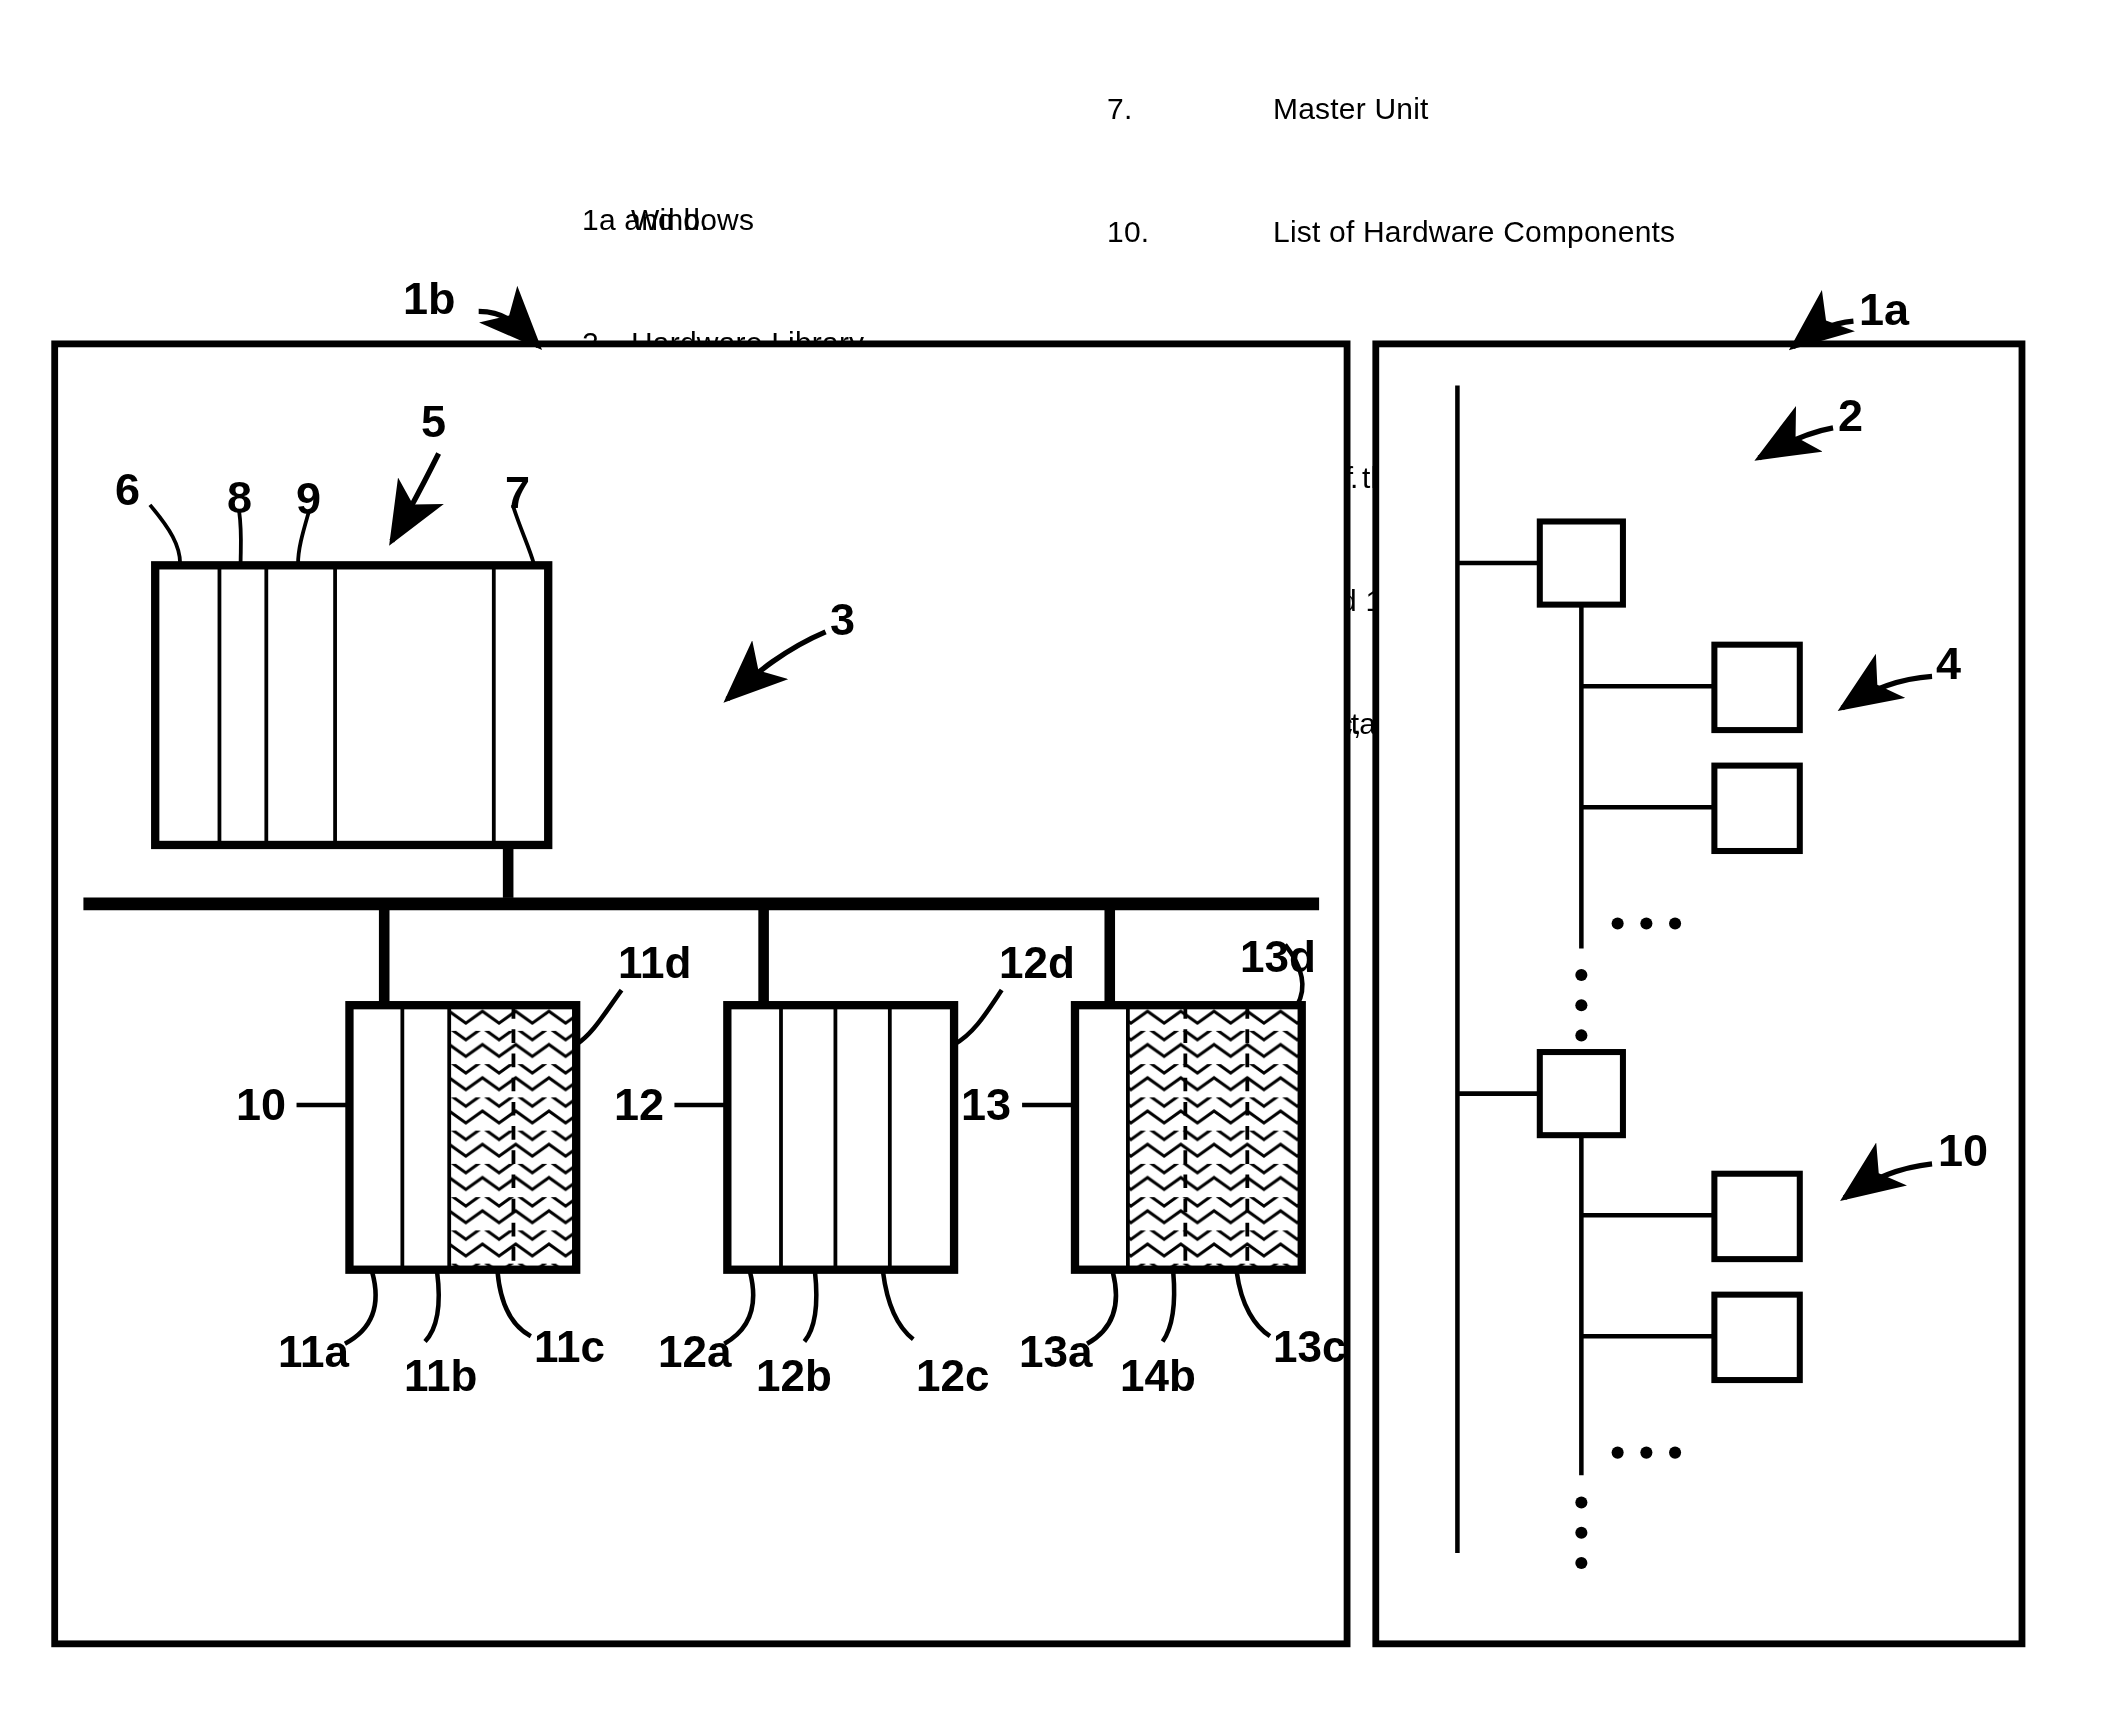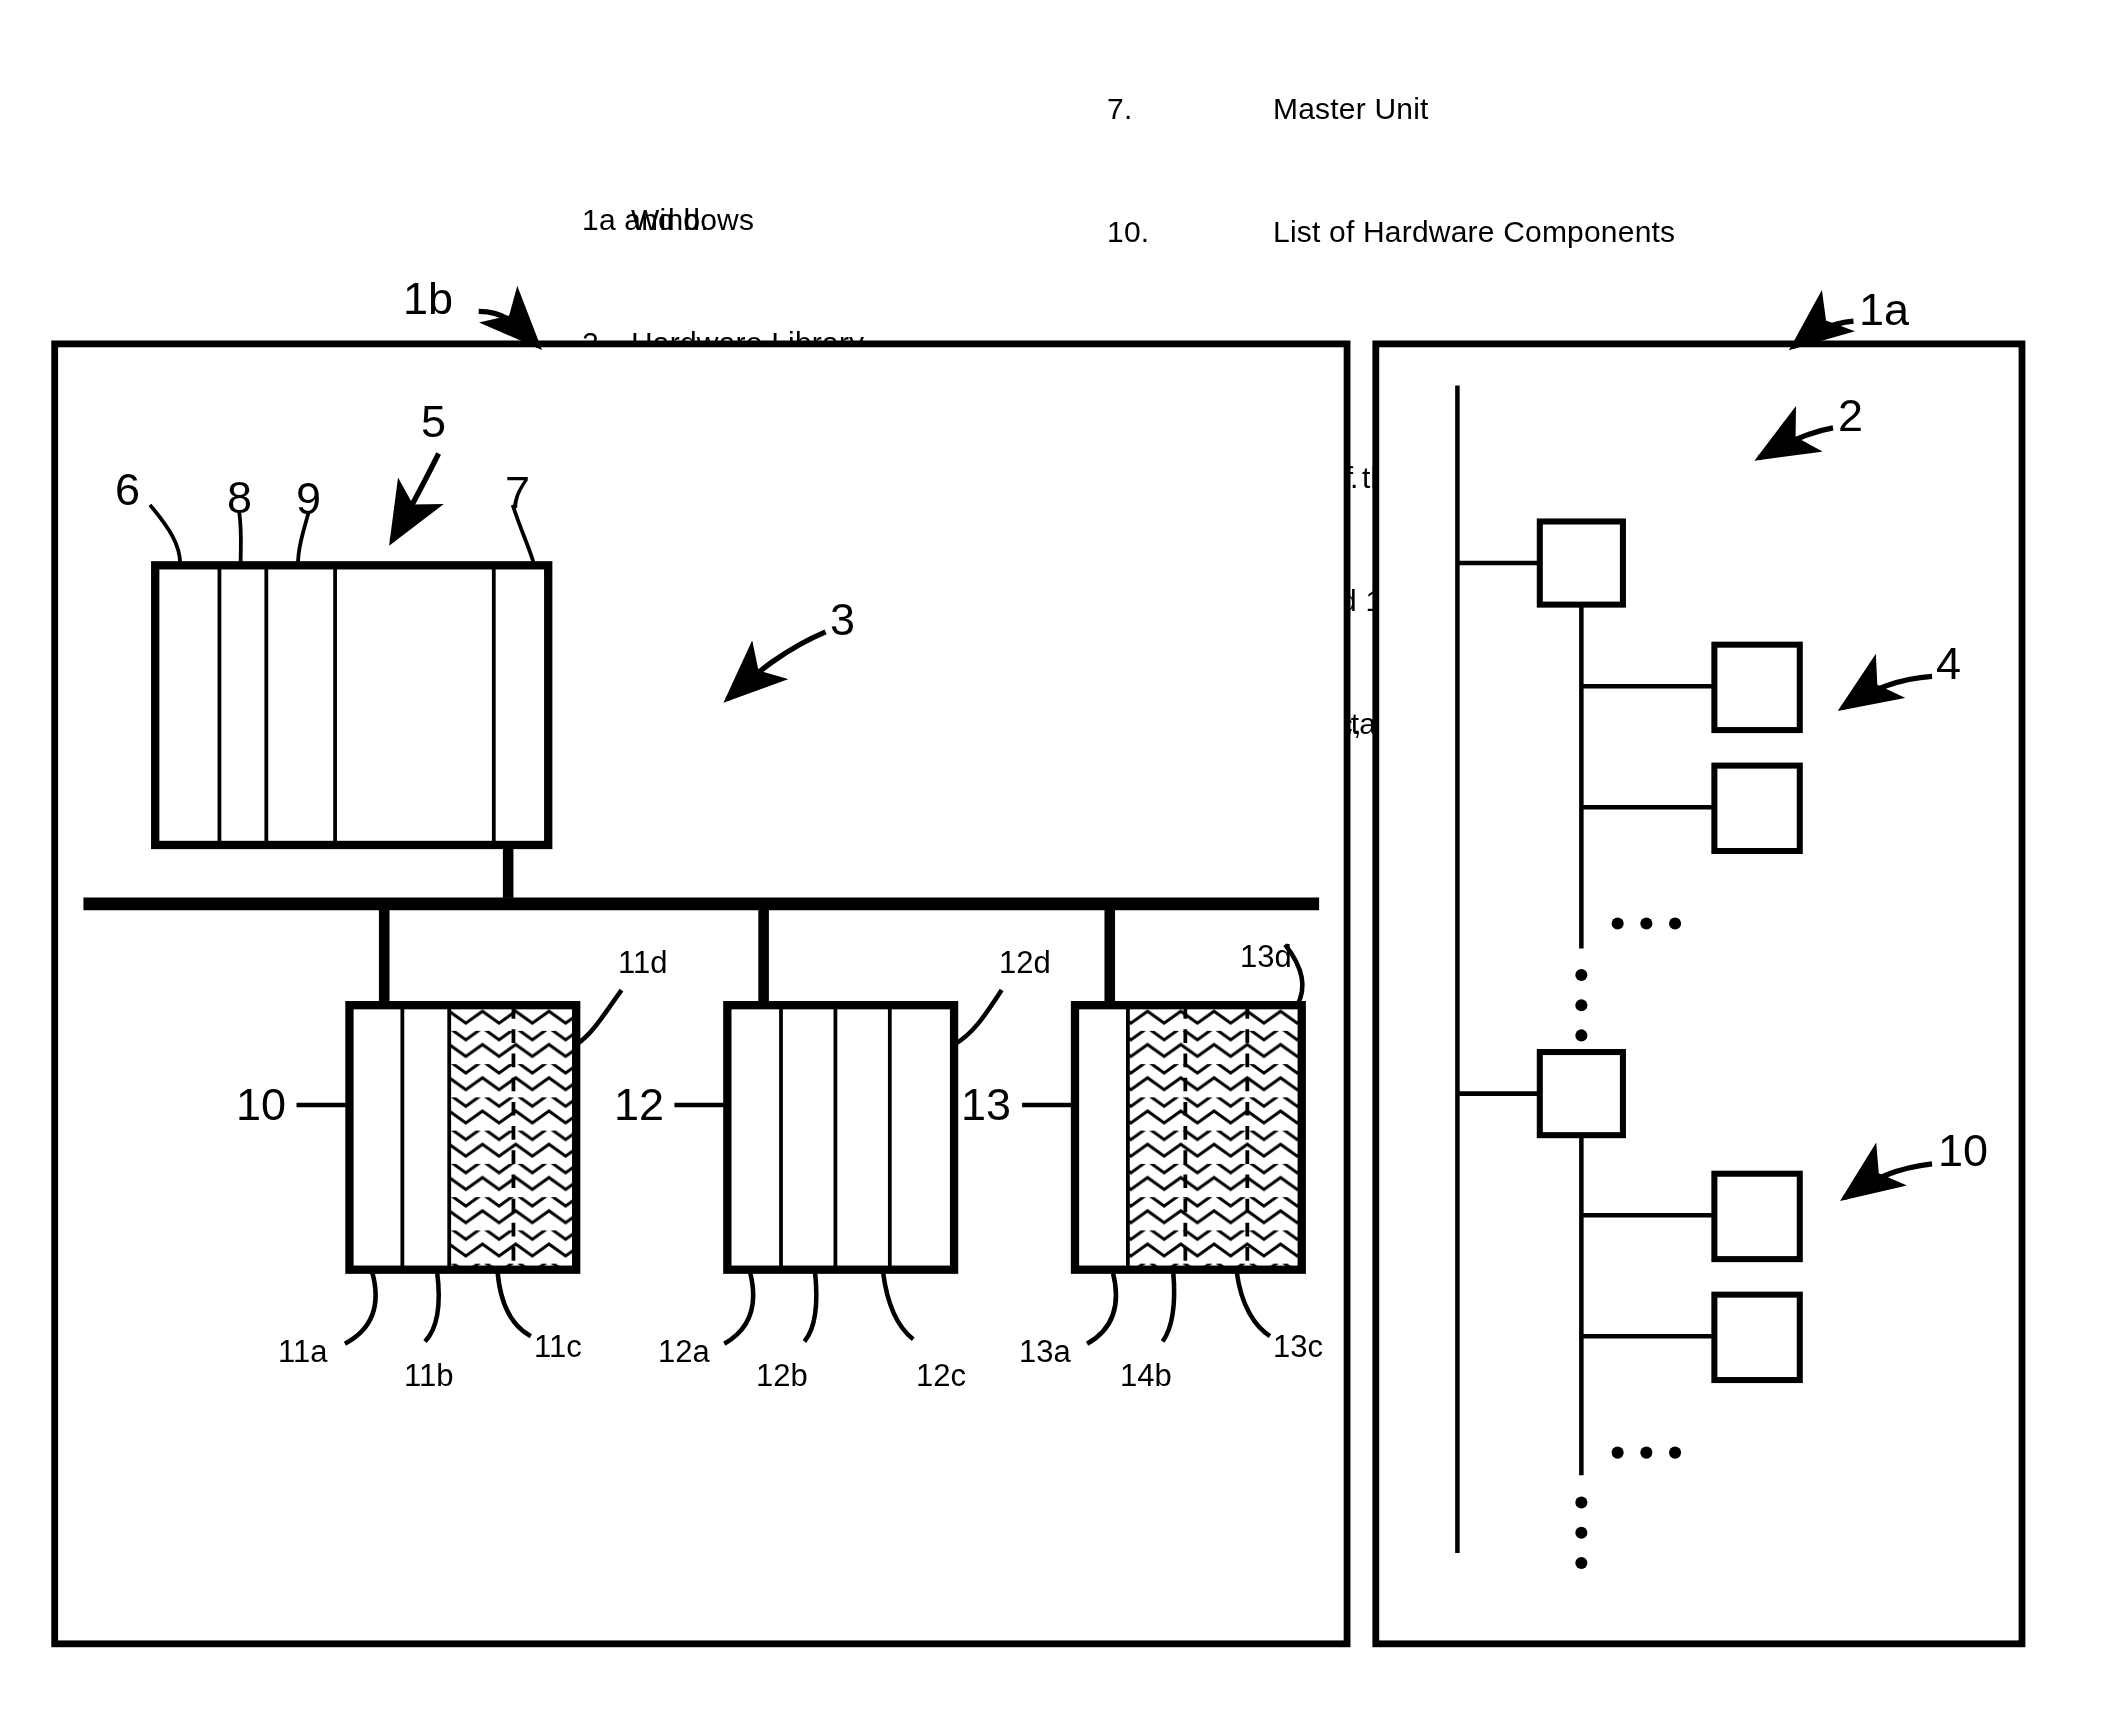--- a/index.html
+++ b/index.html
@@ -8,22 +8,22 @@
     font-family:"Liberation Sans", sans-serif;color:#000;
   }
   .legend{position:absolute;white-space:pre;font-size:30px;line-height:41px;letter-spacing:0.2px;}
   #legend-left{left:582px;top:117px;}
   #legend-right{left:1107px;top:6px;}
   .legend-row{display:flex;}
   .legend-key{display:inline-block;}
   .legend-val{display:inline-block;}
   #legend-left .legend-key{width:49px;}
   #legend-right .legend-key{width:0;}
-  .refnum{position:absolute;font-size:45px;line-height:45px;font-weight:400;text-align:center;}
-  .refnum.small{font-size:31px;}
+  .refnum{position:absolute;font-size:45px;line-height:45px;font-weight:700;text-align:center;}
+  .refnum.small{font-size:44px;}
   svg.overlay{position:absolute;left:0;top:0;width:2119px;height:1733px;pointer-events:none;}
 </style>
 </head>
 <body>
 
 <div class="legend" id="legend-left">
   <div class="legend-row"><span class="legend-key">1a and b.</span><span class="legend-val">Windows</span></div>
   <div class="legend-row"><span class="legend-key">2.</span><span class="legend-val">Hardware Library</span></div>
   <div class="legend-row"><span class="legend-key">3.</span><span class="legend-val">Automation Device</span></div>
   <div class="legend-row"><span class="legend-key">4.</span><span class="legend-val">List of Hardware Components</span></div>

